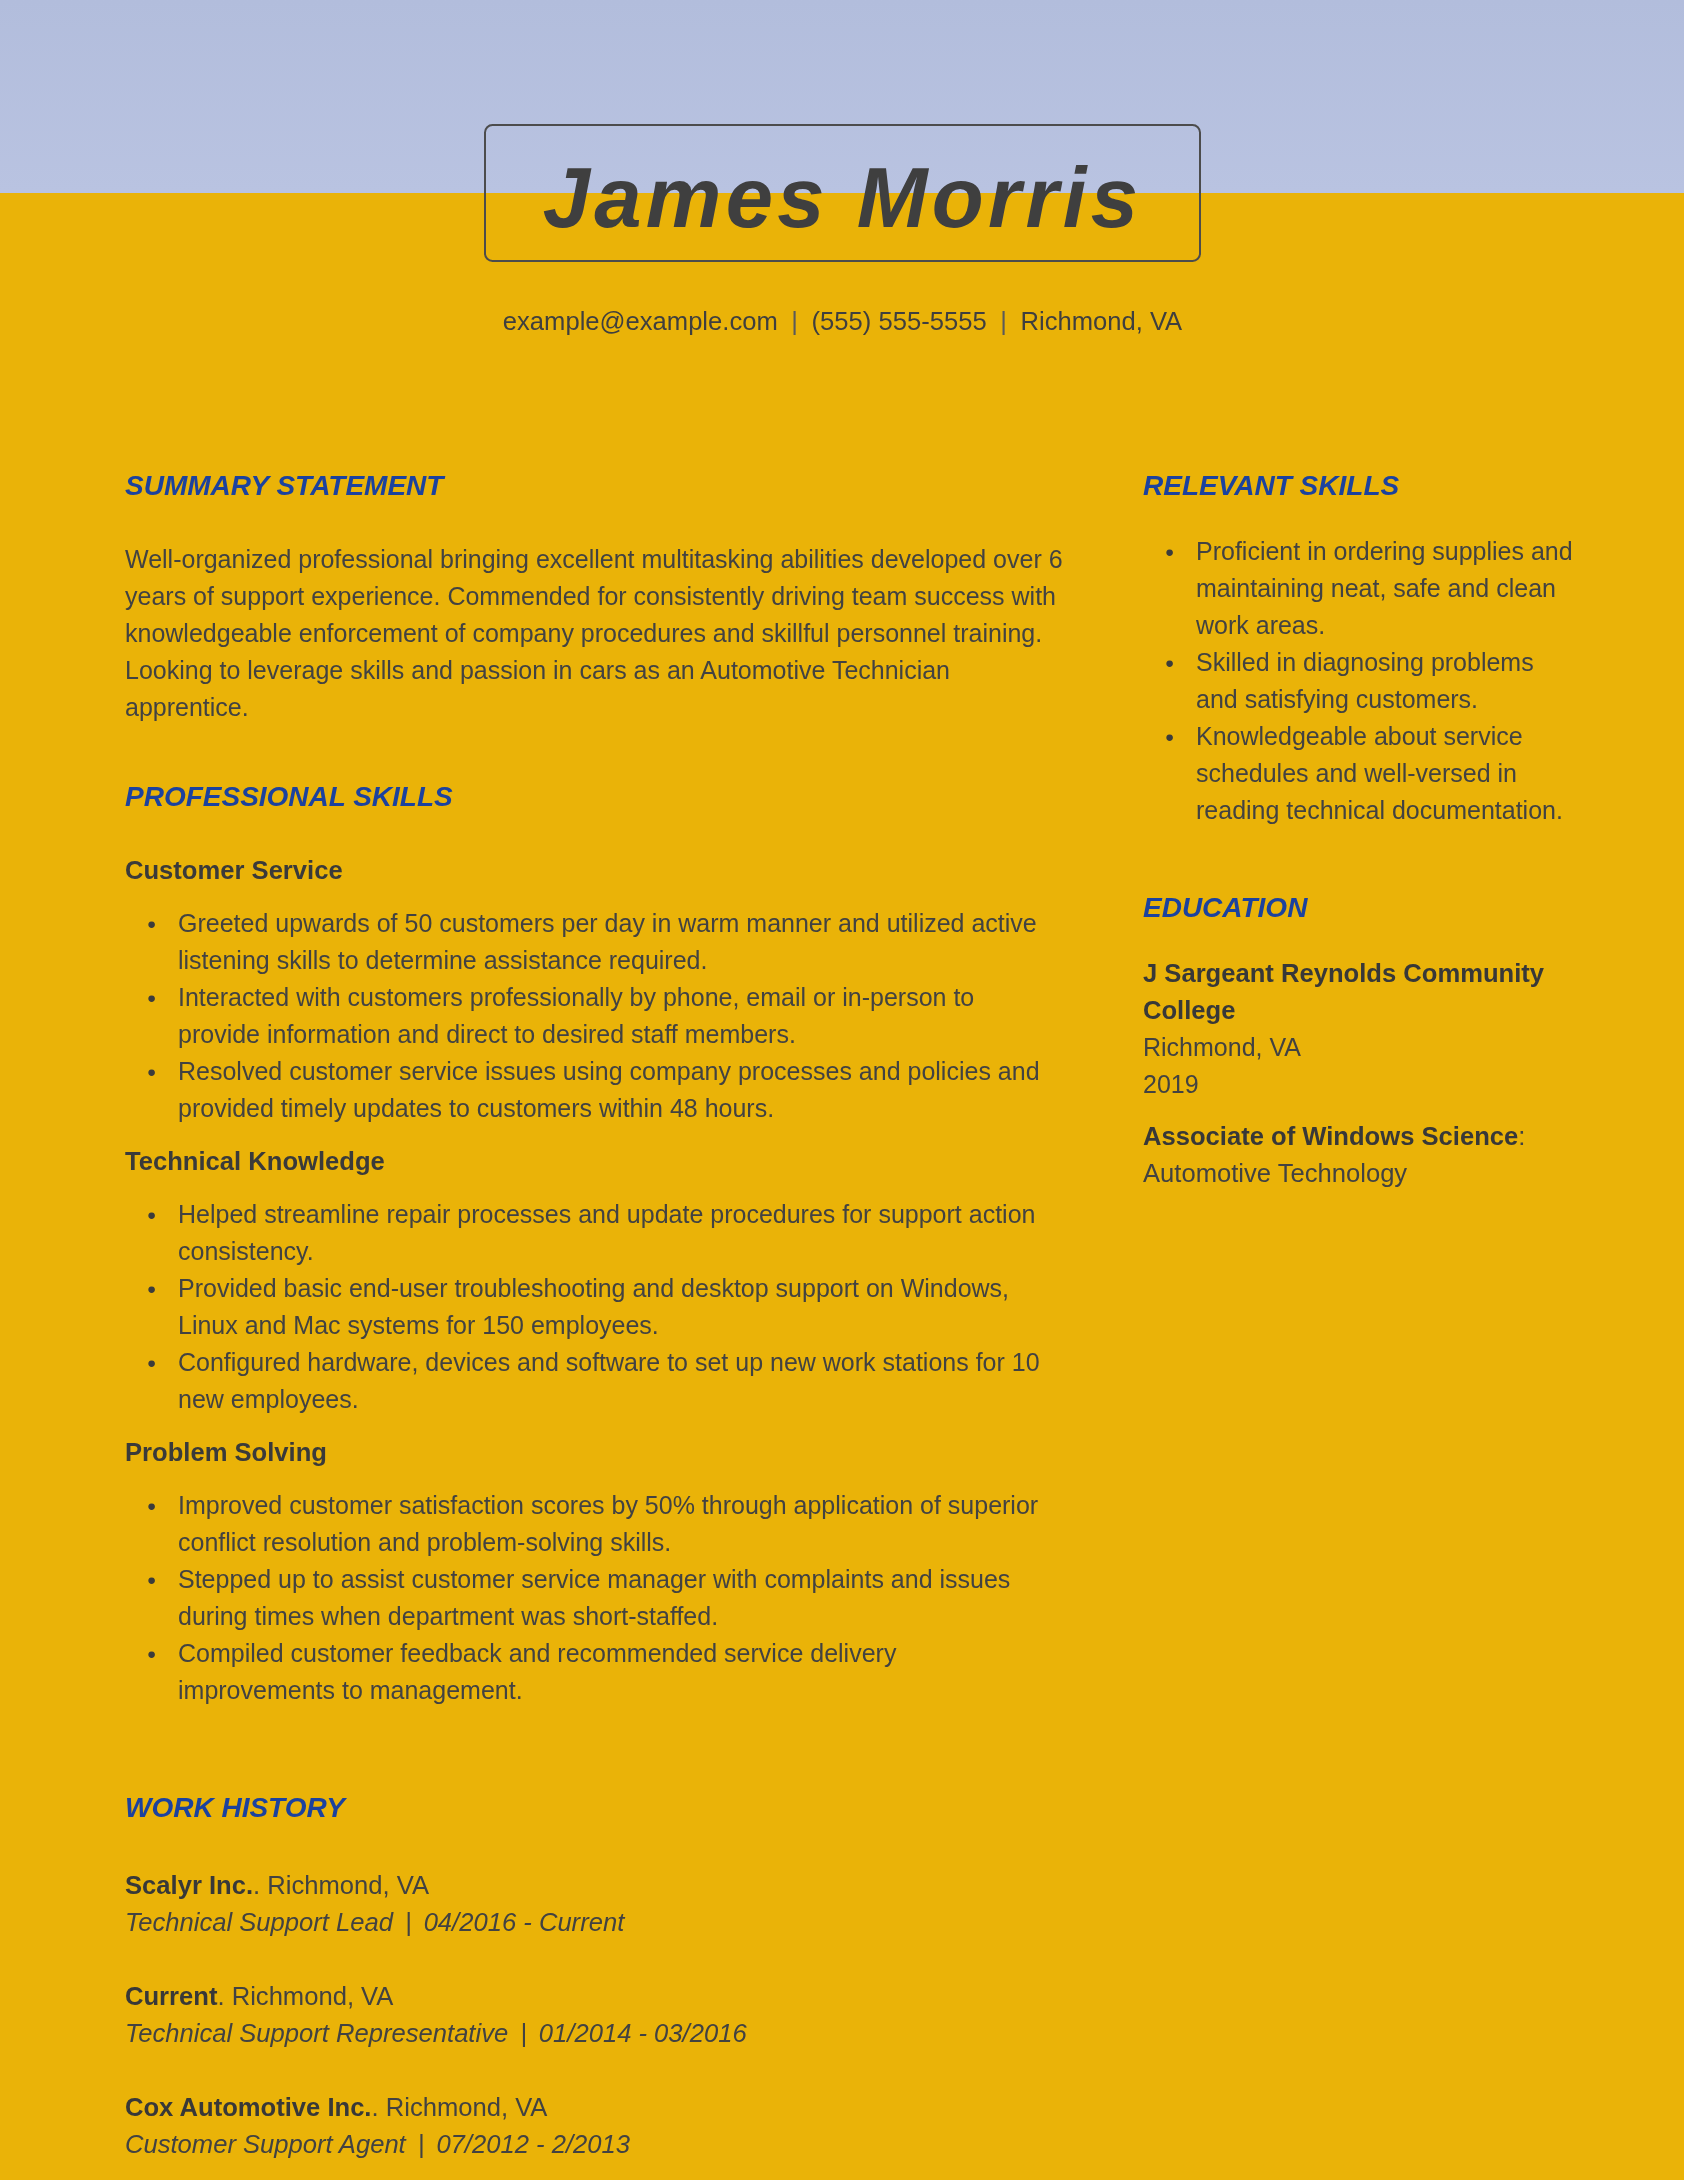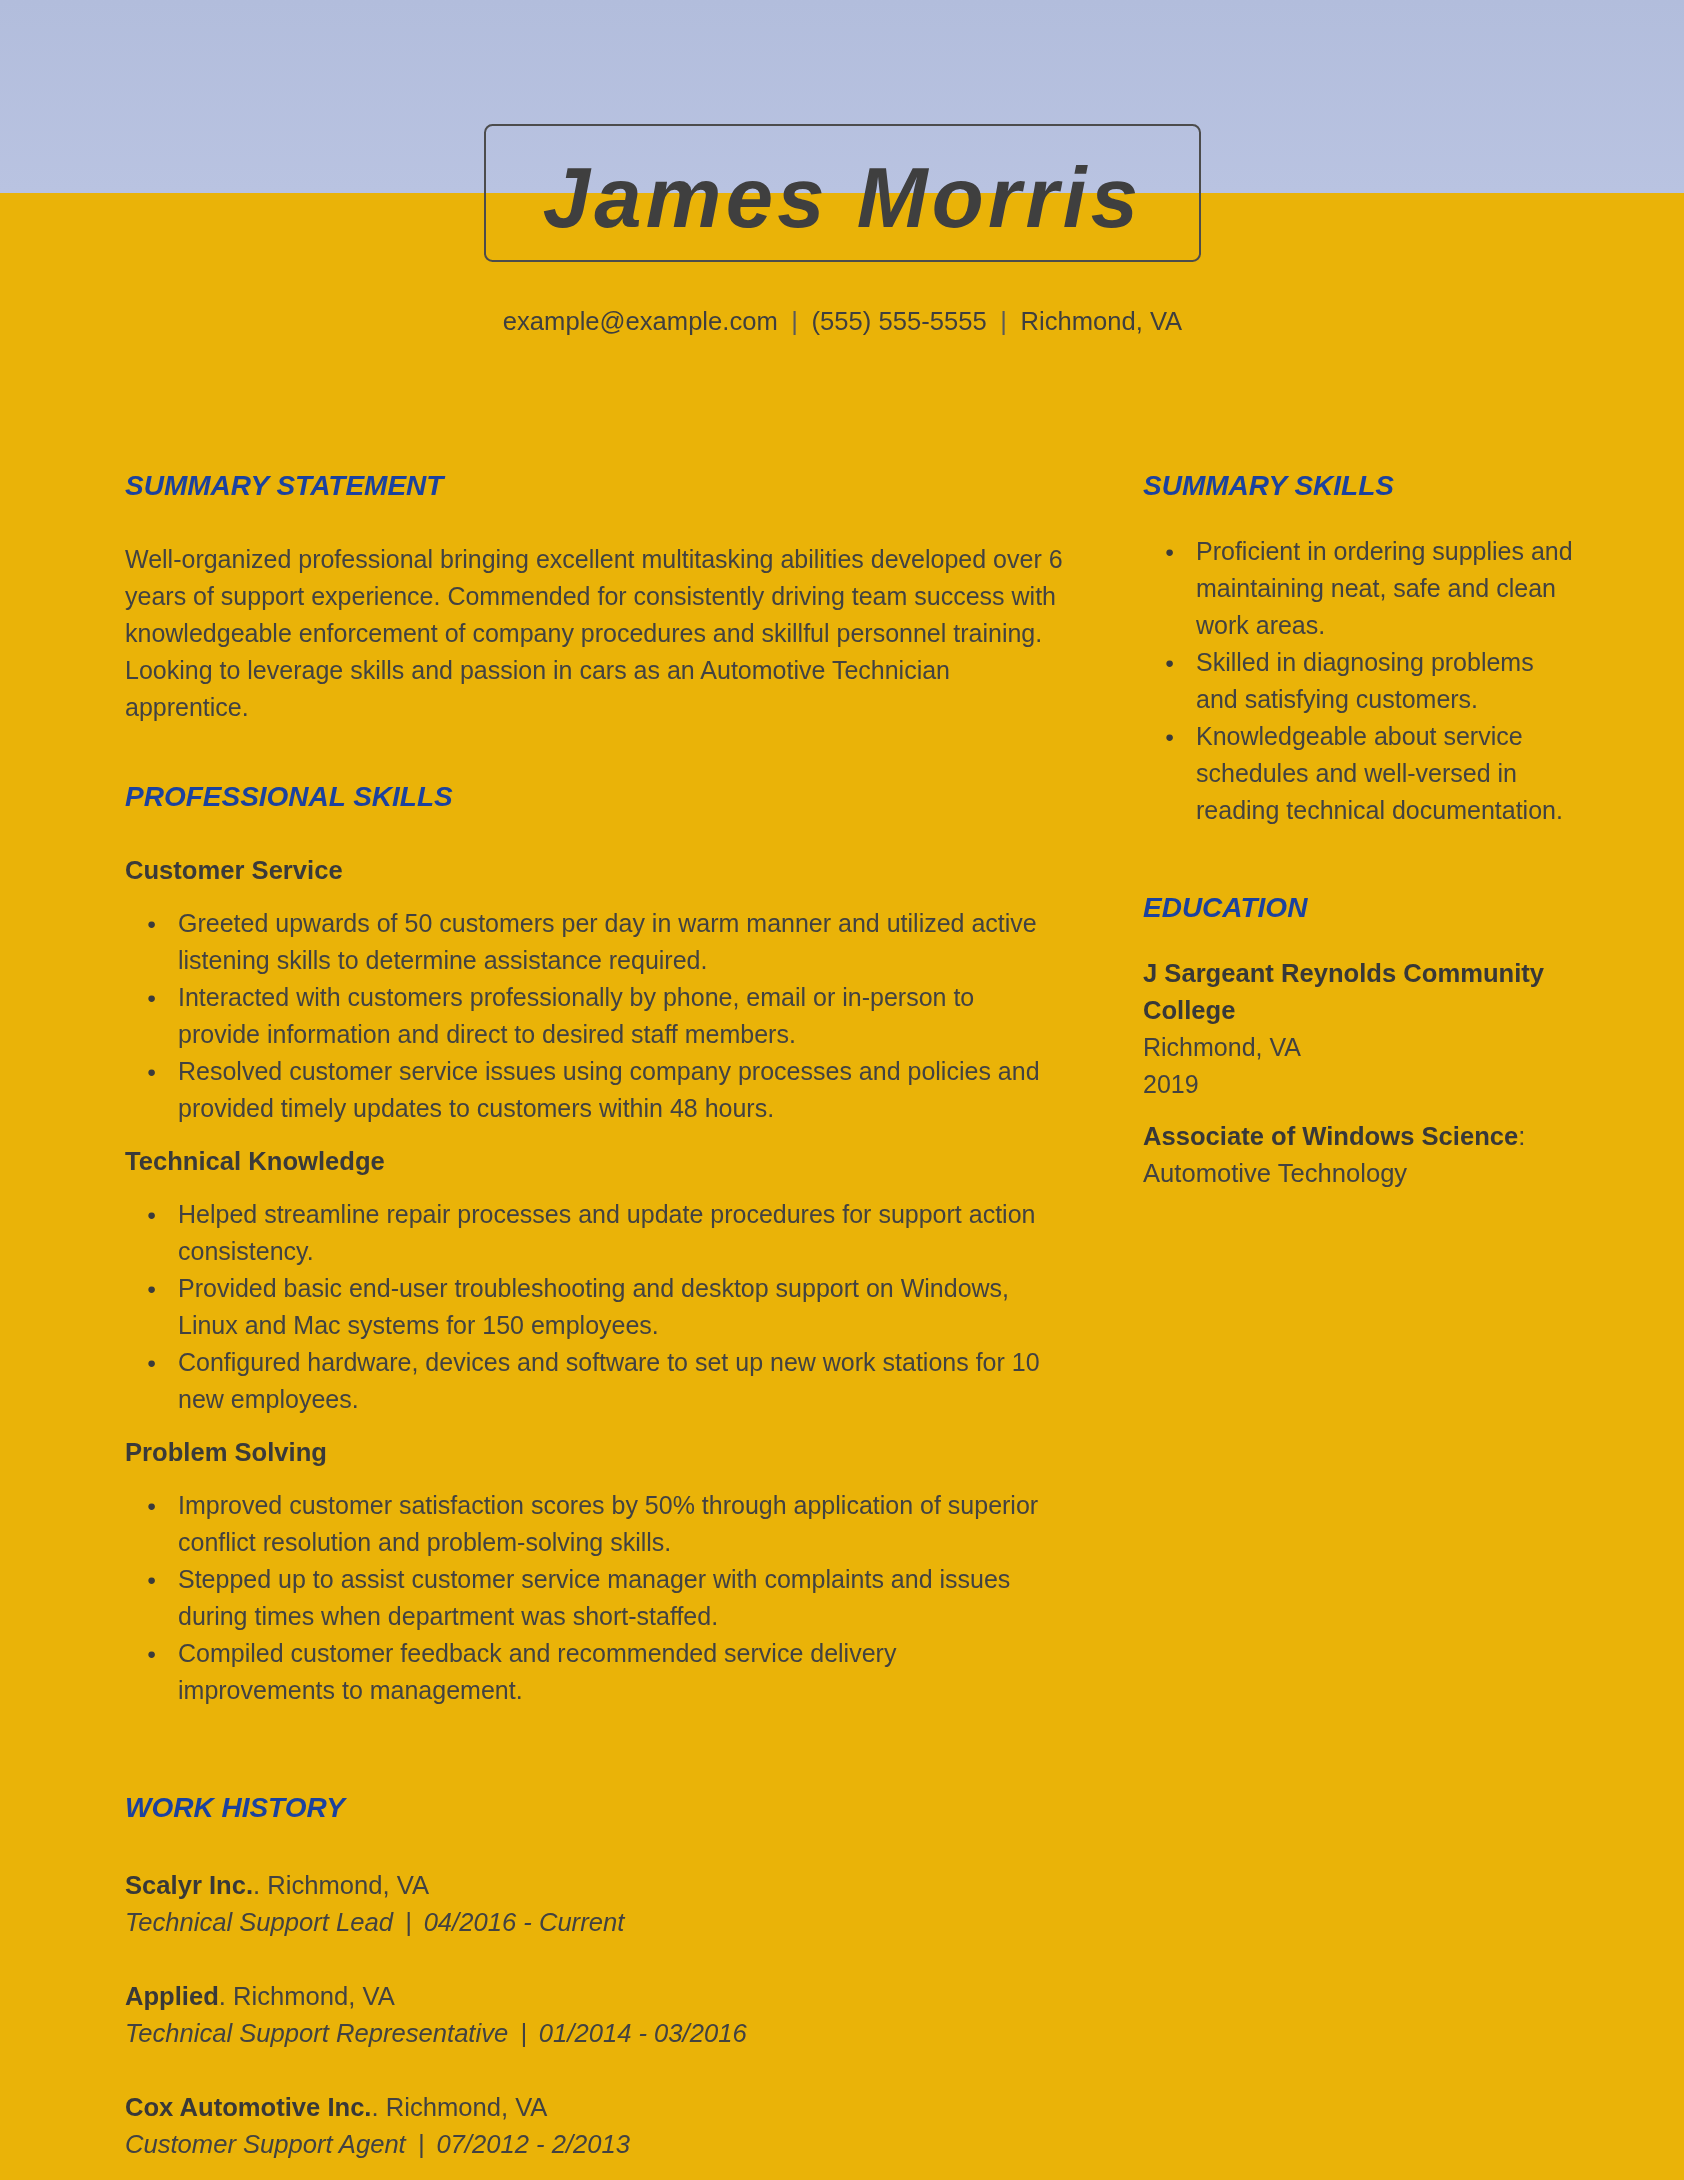--- a/index.html
+++ b/index.html
@@ -114,41 +114,41 @@
       <div class="job-line1">
         <span class="company">Scalyr Inc.</span><span>. </span><span>Richmond, VA</span>
       </div>
       <div class="job-line2">
         <span>Technical Support Lead</span><span class="pipe">|</span><span>04/2016 - Current</span>
       </div>
     </div>
 
     <div class="job">
       <div class="job-line1">
-        <span class="company">Applied</span><span>. </span><span>Richmond, VA</span>
+        <span class="company">Current</span><span>. </span><span>Richmond, VA</span>
       </div>
       <div class="job-line2">
         <span>Technical Support Representative</span><span class="pipe">|</span><span>01/2014 - 03/2016</span>
       </div>
     </div>
 
     <div class="job">
       <div class="job-line1">
         <span class="company">Cox Automotive Inc.</span><span>. </span><span>Richmond, VA</span>
       </div>
       <div class="job-line2">
         <span>Customer Support Agent</span><span class="pipe">|</span><span>07/2012 - 2/2013</span>
       </div>
     </div>
 
   </div>
 
   <div class="col-right">
 
-    <h2 class="h2-relevant">SUMMARY SKILLS</h2>
+    <h2 class="h2-relevant">RELEVANT SKILLS</h2>
     <ul>
       <li>Proficient in ordering supplies and maintaining neat, safe and clean work areas.</li>
       <li>Skilled in diagnosing problems and satisfying customers.</li>
       <li>Knowledgeable about service schedules and well-versed in reading technical documentation.</li>
     </ul>
 
     <h2 class="h2-education">EDUCATION</h2>
     <p class="school">J Sargeant Reynolds Community College</p>
     <p class="edu-line">Richmond, VA</p>
     <p class="edu-line">2019</p>

